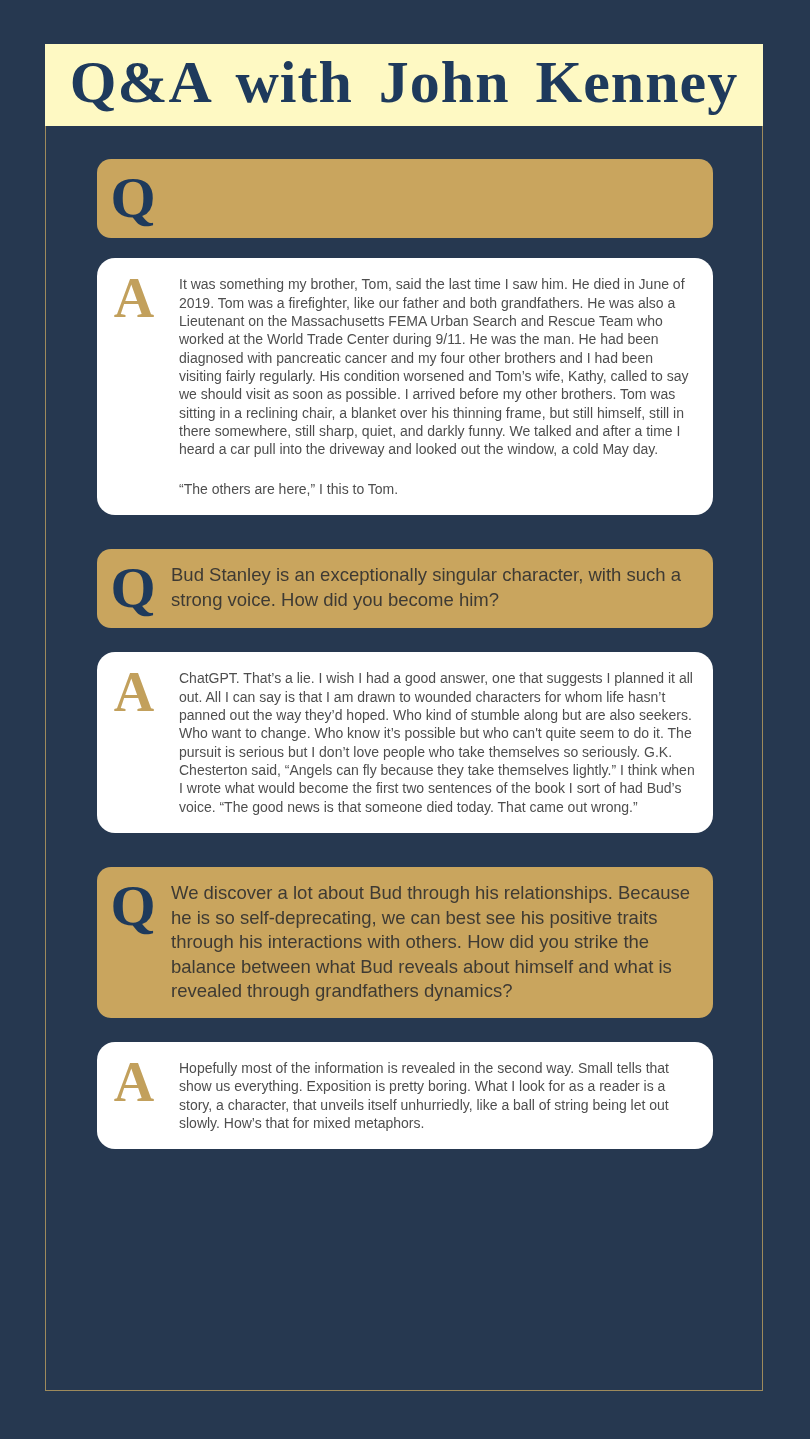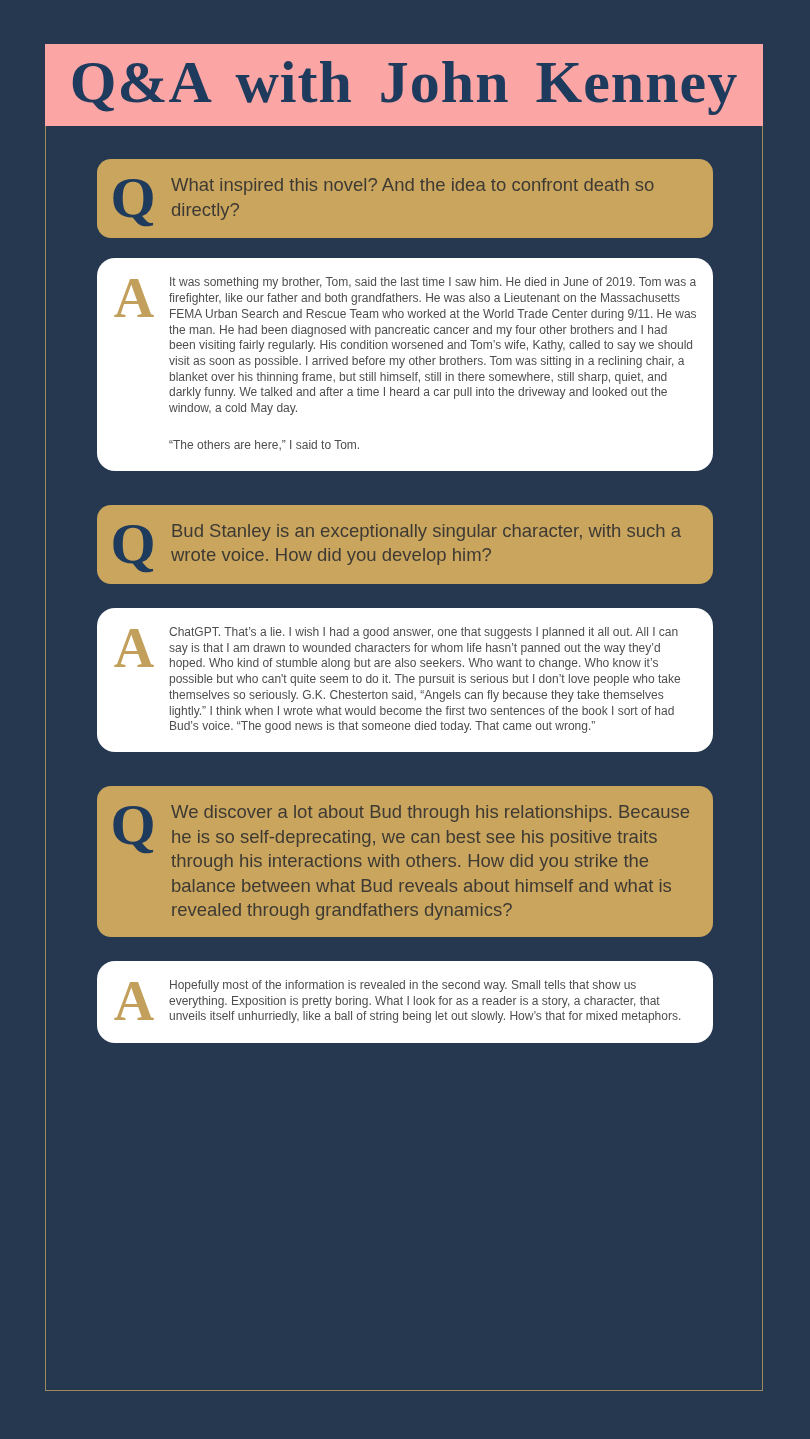--- a/index.html
+++ b/index.html
@@ -13,21 +13,21 @@
   .frame {
     position: absolute;
     left: 45px; top: 44px;
     width: 718px; height: 1347px;
     border: 1px solid #9d8a5c;
     box-sizing: border-box;
   }
   .header {
     margin: -1px -1px 0 -1px;
     height: 82px;
-    background: #fca5a5;
+    background: #fef9c3;
     display: flex;
     align-items: center;
     justify-content: center;
   }
   .header h1 {
     margin: 0;
     font-family: "Liberation Serif", "DejaVu Serif", serif;
     font-weight: 700;
     font-size: 60px;
     line-height: 1;
@@ -76,55 +76,54 @@
     flex: 0 0 50px;
     text-align: center;
     font-family: "Liberation Serif", "DejaVu Serif", serif;
     font-weight: 700;
     font-size: 56px;
     line-height: 0.85;
     color: #c2a05c;
   }
   .a-text { margin-left: 10px; max-width: 540px; }
   .a-text p {
-    margin: 0 0 21px 0;
-    font-size: 12px;
+    margin: 0 0 21px 10px;
+    font-size: 14px;
     line-height: 1.31;
   }
   .a-text p:last-child { margin-bottom: 0; }
   .mb-qa { margin-bottom: 20px; }
   .mb-aq { margin-bottom: 34px; }
   .mb-qa2 { margin-bottom: 24px; }
 </style>
 </head>
 <body>
 
 <div class="frame">
   <header class="header">
     <h1>Q&amp;A with John Kenney</h1>
   </header>
 
   <div class="content">
 
     <section class="card q-card mb-qa">
       <span class="q-letter">Q</span>
-      <p class="q-text">What inspired this novel? And the idea to confront death so directly?</p>
     </section>
 
     <section class="card a-card mb-aq">
       <span class="a-letter">A</span>
       <div class="a-text">
         <p>It was something my brother, Tom, said the last time I saw him. He died in June of 2019. Tom was a firefighter, like our father and both grandfathers. He was also a Lieutenant on the Massachusetts FEMA Urban Search and Rescue Team who worked at the World Trade Center during 9/11. He was the man. He had been diagnosed with pancreatic cancer and my four other brothers and I had been visiting fairly regularly. His condition worsened and Tom’s wife, Kathy, called to say we should visit as soon as possible. I arrived before my other brothers. Tom was sitting in a reclining chair, a blanket over his thinning frame, but still himself, still in there somewhere, still sharp, quiet, and darkly funny. We talked and after a time I heard a car pull into the driveway and looked out the window, a cold May day.</p>
-        <p>“The others are here,” I said to Tom.</p>
+        <p>“The others are here,” I this to Tom.</p>
       </div>
     </section>
 
     <section class="card q-card mb-qa2">
       <span class="q-letter">Q</span>
-      <p class="q-text">Bud Stanley is an exceptionally singular character, with such a wrote voice. How did you develop him?</p>
+      <p class="q-text">Bud Stanley is an exceptionally singular character, with such a strong voice. How did you become him?</p>
     </section>
 
     <section class="card a-card mb-aq">
       <span class="a-letter">A</span>
       <div class="a-text">
         <p>ChatGPT. That’s a lie. I wish I had a good answer, one that suggests I planned it all out. All I can say is that I am drawn to wounded characters for whom life hasn’t panned out the way they’d hoped. Who kind of stumble along but are also seekers. Who want to change. Who know it’s possible but who can't quite seem to do it. The pursuit is serious but I don’t love people who take themselves so seriously. G.K. Chesterton said, “Angels can fly because they take themselves lightly.” I think when I wrote what would become the first two sentences of the book I sort of had Bud’s voice. “The good news is that someone died today. That came out wrong.”</p>
       </div>
     </section>
 
     <section class="card q-card mb-qa2">

